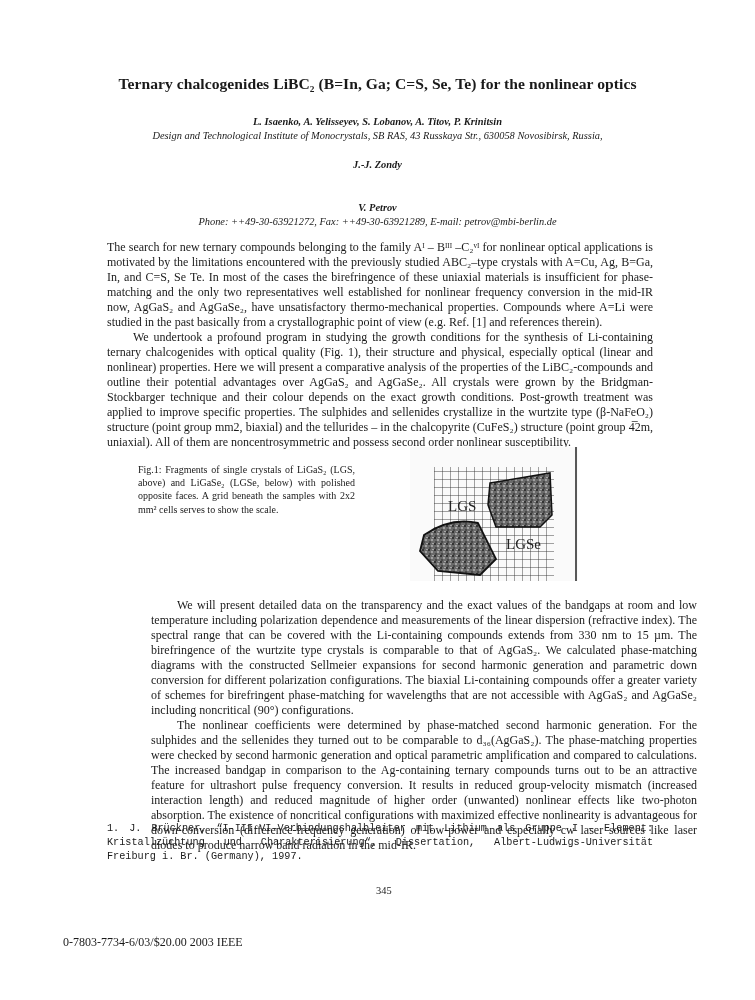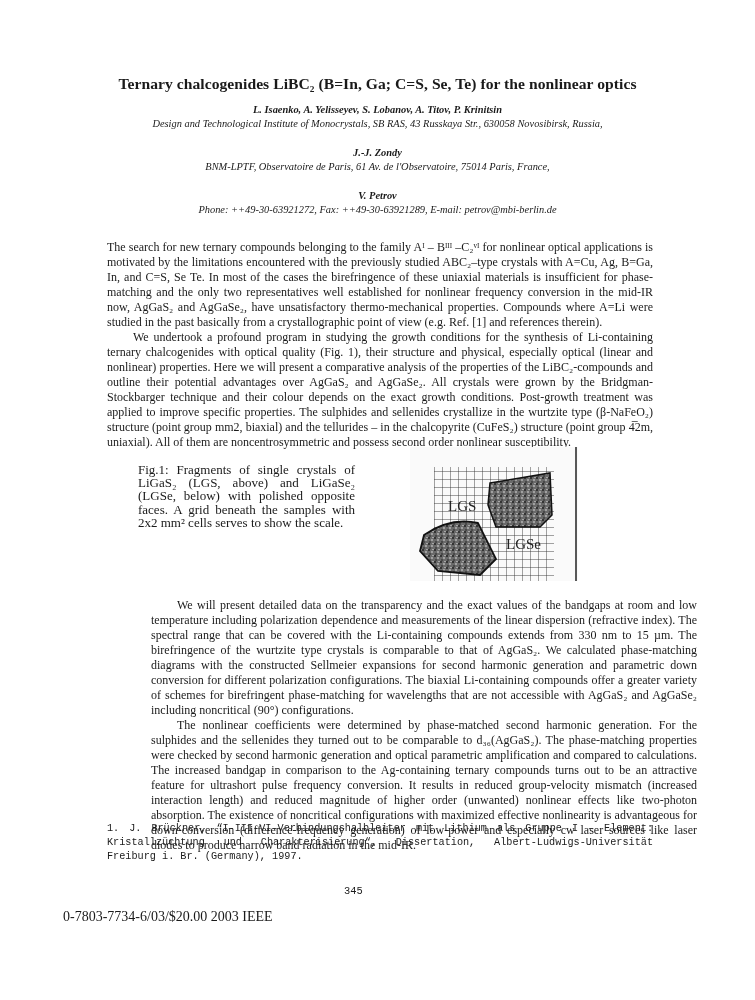--- a/index.html
+++ b/index.html
@@ -3,48 +3,47 @@
 <meta charset="utf-8">
 <style>
   html, body { margin: 0; padding: 0; background: #ffffff; }
   body { width: 755px; height: 1000px; position: relative; overflow: hidden;
          font-family: "Liberation Serif", "DejaVu Serif", serif; color: #1a1a1a; }
   .page { position: absolute; left: 0; top: 0; width: 755px; height: 1000px; }
   .title { position: absolute; top: 75px; left: 60px; width: 635px; text-align: center;
            font-weight: bold; font-size: 15.6px; letter-spacing: 0.05px; }
   .aff { position: absolute; left: 60px; width: 635px; text-align: center; font-style: italic;
          font-size: 10.4px; line-height: 14px; }
-  .aff .names { font-weight: bold; }
+  .aff .names { font-weight: bold; margin-top: 12px; }
   .body { position: absolute; left: 107px; width: 546px; font-size: 12px; line-height: 15px;
           text-align: justify; }
   .body p { margin: 0; }
   .indent { text-indent: 26px; }
-  .caption { position: absolute; left: 138px; top: 463px; width: 217px; font-size: 13px;
+  .caption { position: absolute; left: 138px; top: 463px; width: 217px; font-size: 10px;
              line-height: 13.2px; text-align: justify; }
   .figure { position: absolute; left: 410px; top: 447px; width: 168px; height: 134px; }
   .ref { position: absolute; left: 107px; top: 822px; width: 546px; font-size: 10.2px;
          line-height: 14px; text-align: justify; font-family: Liberation Mono, monospace; }
-  .footer-left { position: absolute; left: 63px; top: 909px; font-size: 14px; }
-  .footer-page { position: absolute; left: 344px; top: 885px; font-size: 10.4px; font-family: Liberation Mono, monospace; }
+  .footer-left { position: absolute; left: 63px; top: 935px; font-size: 12px; }
+  .footer-page { position: absolute; left: 376px; top: 885px; font-size: 10.4px; }
 </style>
 </head>
 <body>
 
 <div class="page">
 
   <div class="title">Ternary chalcogenides LiBC₂ (B=In, Ga; C=S, Se, Te) for the nonlinear optics</div>
 
   <div class="aff" style="top:103px;">
     <div class="names">L. Isaenko, A. Yelisseyev, S. Lobanov, A. Titov, P. Krinitsin</div>
     <div>Design and Technological Institute of Monocrystals, SB RAS, 43 Russkaya Str., 630058 Novosibirsk, Russia,</div>
   </div>
 
   <div class="aff" style="top:146px;">
     <div class="names">J.-J. Zondy</div>
-    <div>BNM-LPTF, Observatoire de Paris, 61 Av. de l'Observatoire, 75014 Paris, France,</div>
   </div>
 
   <div class="aff" style="top:189px;">
     <div class="names">V. Petrov</div>
     <div>Phone: ++49-30-63921272, Fax: ++49-30-63921289, E-mail: petrov@mbi-berlin.de</div>
   </div>
 
   <div class="body" style="top:240px;">
     <p>The search for new ternary compounds belonging to the family Aᴵ – Bᴵᴵᴵ –C₂ᵛᴵ for nonlinear optical applications is motivated by the limitations encountered with the previously studied ABC₂–type crystals with A=Cu, Ag, B=Ga, In, and C=S, Se Te. In most of the cases the birefringence of these uniaxial materials is insufficient for phase-matching and the only two representatives well established for nonlinear frequency conversion in the mid-IR now, AgGaS₂ and AgGaSe₂, have unsatisfactory thermo-mechanical properties. Compounds where A=Li were studied in the past basically from a crystallographic point of view (e.g. Ref. [1] and references therein).</p>
     <p class="indent">We undertook a profound program in studying the growth conditions for the synthesis of Li-containing ternary chalcogenides with optical quality (Fig. 1), their structure and physical, especially optical (linear and nonlinear) properties. Here we will present a comparative analysis of the properties of the LiBC₂-compounds and outline their potential advantages over AgGaS₂ and AgGaSe₂. All crystals were grown by the Bridgman-Stockbarger technique and their colour depends on the exact growth conditions. Post-growth treatment was applied to improve specific properties. The sulphides and sellenides crystallize in the wurtzite type (β-NaFeO₂) structure (point group mm2, biaxial) and the tellurides – in the chalcopyrite (CuFeS₂) structure (point group 4̅2m, uniaxial). All of them are noncentrosymmetric and possess second order nonlinear susceptibility.</p>

